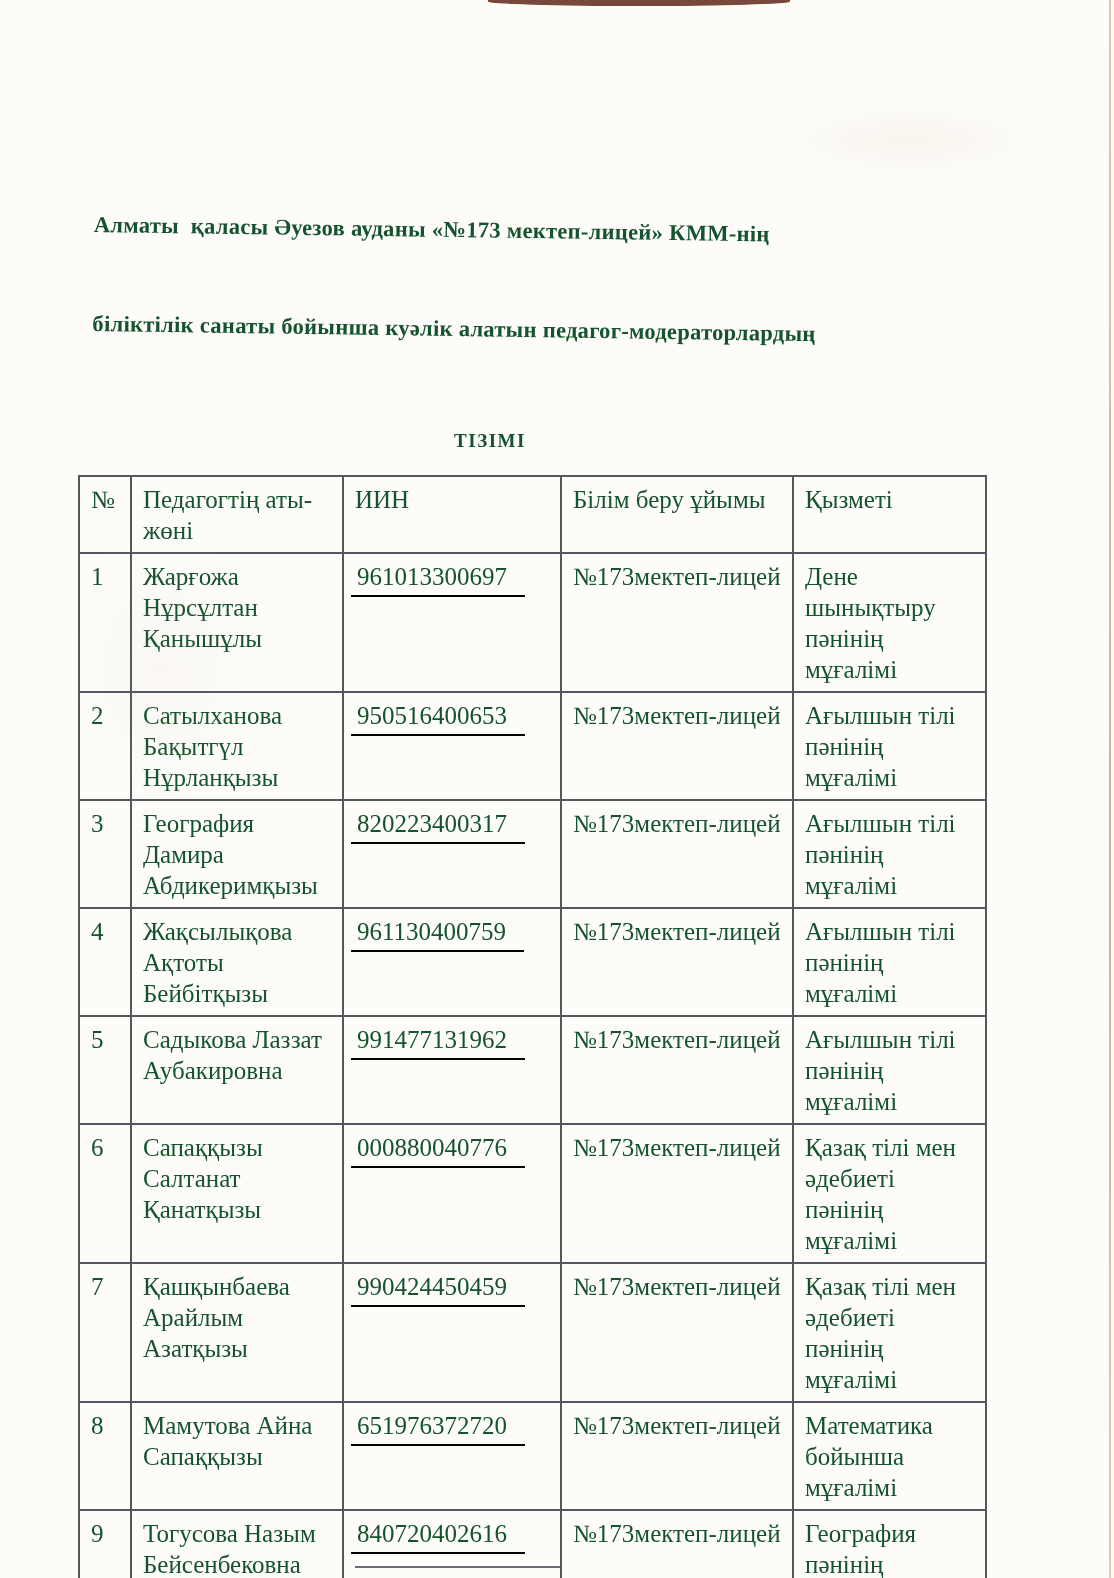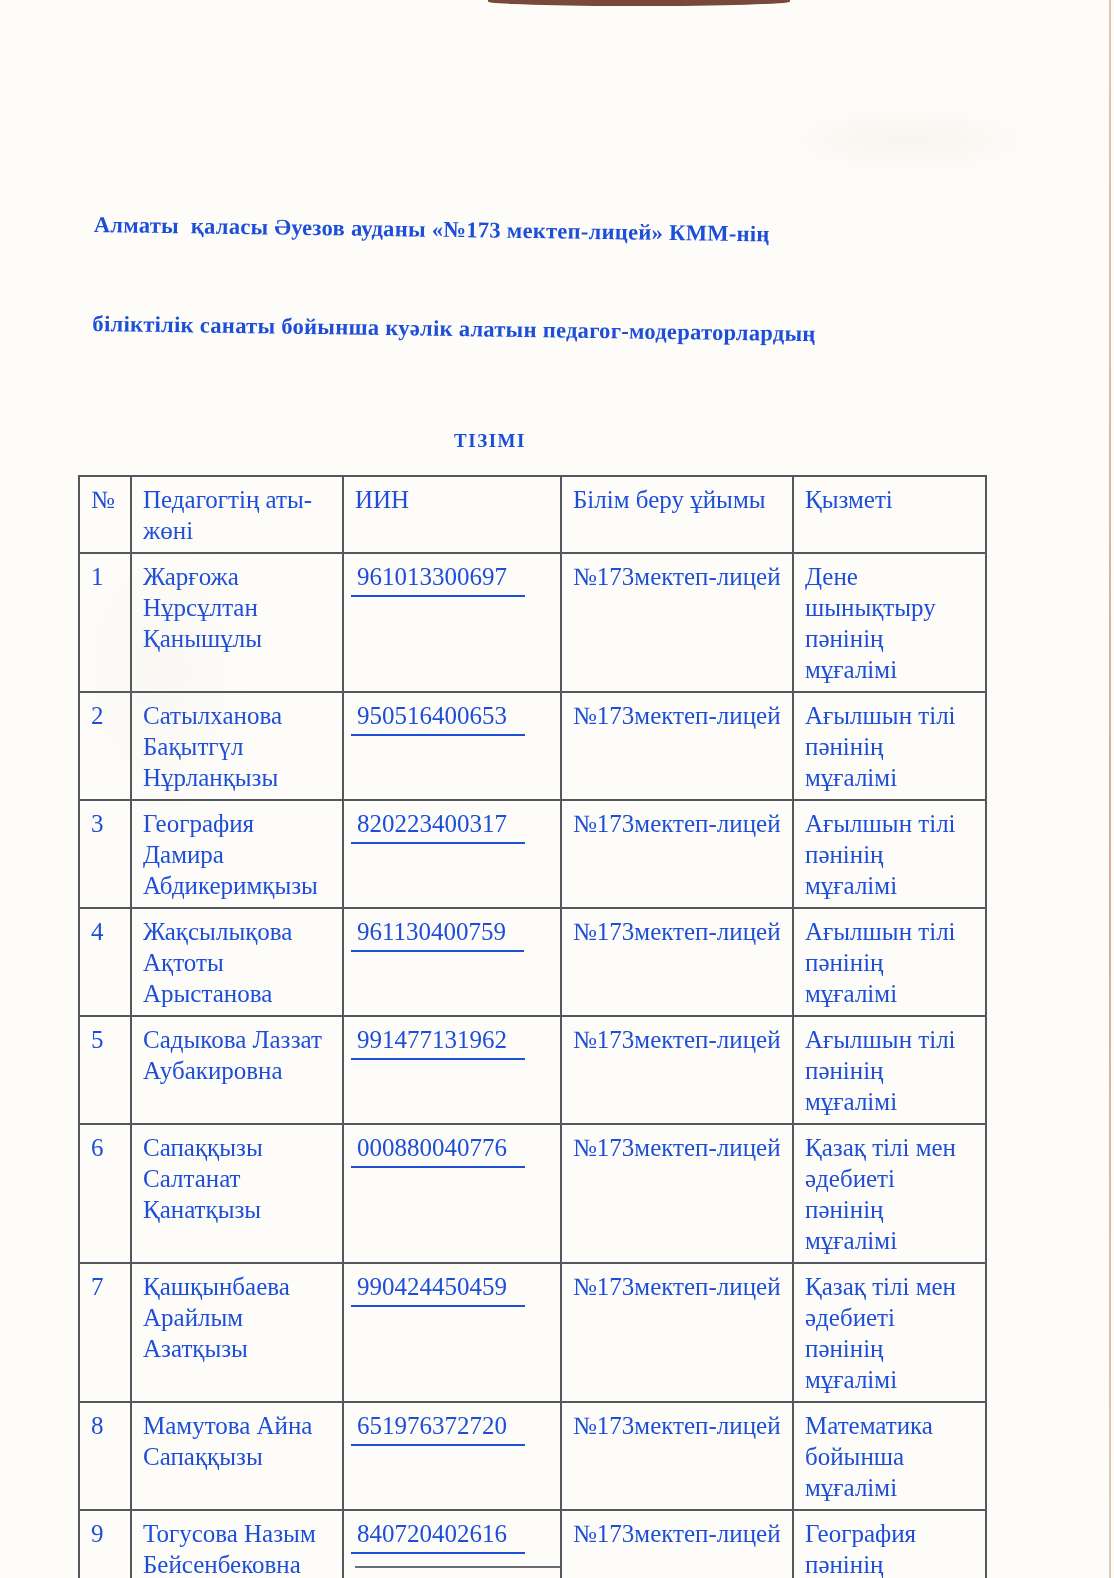--- a/index.html
+++ b/index.html
@@ -3,21 +3,21 @@
 <meta charset="utf-8">
 <style>
   html,body{margin:0;padding:0;background:#e8e6e2;}
   .page{
     position:relative;
     width:1114px;height:1578px;
     margin:0 auto;
     background:#fdfcf9;
     overflow:hidden;
     font-family:"Liberation Serif", serif;
-    color:#1d4ed8;
+    color:#14532d;
   }
   
   .top-edge{
     position:absolute;left:488px;top:-3px;width:302px;height:9px;
     background:#6d392a;border-radius:0 0 100% 100%;opacity:.92;
   }
   .right-edge{
     position:absolute;right:3px;top:0;width:2px;height:1578px;
     background:linear-gradient(180deg,#dcbda2,#c8a283 55%,#dcc2aa);
     opacity:.85;
@@ -63,21 +63,21 @@
   }
   table.doc thead tr{height:62px;}
   table.doc th{font-size:25px;}
   th.c-name{ text-align:justify; }
   td.c-name{ text-align:justify; }
   td.c-num, th.c-num{padding-left:9px;}
   td.c-org{padding-right:46px;}
   td.c-pos, th.c-pos{padding-right:26px;}
   .iin{
     display:inline-block;
-    border-bottom:2px solid #1d4ed8;
+    border-bottom:2px solid #000000;
     padding:0 18px 3px 6px;
     margin-left:-4px;
   }
   .extra-line{
     width:250px;height:0;
     border-bottom:2px solid #6a6d75;
     margin-top:12px;
   }
   tbody tr:nth-child(1){height:132px;}
   tbody tr:nth-child(2){height:90px;}
@@ -143,21 +143,21 @@
       </tr>
       <tr>
         <td class="c-num">3</td>
         <td class="c-name">География Дамира Абдикеримқызы</td>
         <td class="c-iin"><span class="iin">820223400317</span></td>
         <td class="c-org">№173мектеп-лицей</td>
         <td class="c-pos">Ағылшын тілі пәнінің мұғалімі</td>
       </tr>
       <tr>
         <td class="c-num">4</td>
-        <td class="c-name">Жақсылықова Ақтоты Арыстанова</td>
+        <td class="c-name">Жақсылықова Ақтоты Бейбітқызы</td>
         <td class="c-iin"><span class="iin">961130400759</span></td>
         <td class="c-org">№173мектеп-лицей</td>
         <td class="c-pos">Ағылшын тілі пәнінің мұғалімі</td>
       </tr>
       <tr>
         <td class="c-num">5</td>
         <td class="c-name">Садыкова Лаззат Аубакировна</td>
         <td class="c-iin"><span class="iin">991477131962</span></td>
         <td class="c-org">№173мектеп-лицей</td>
         <td class="c-pos">Ағылшын тілі пәнінің мұғалімі</td>

